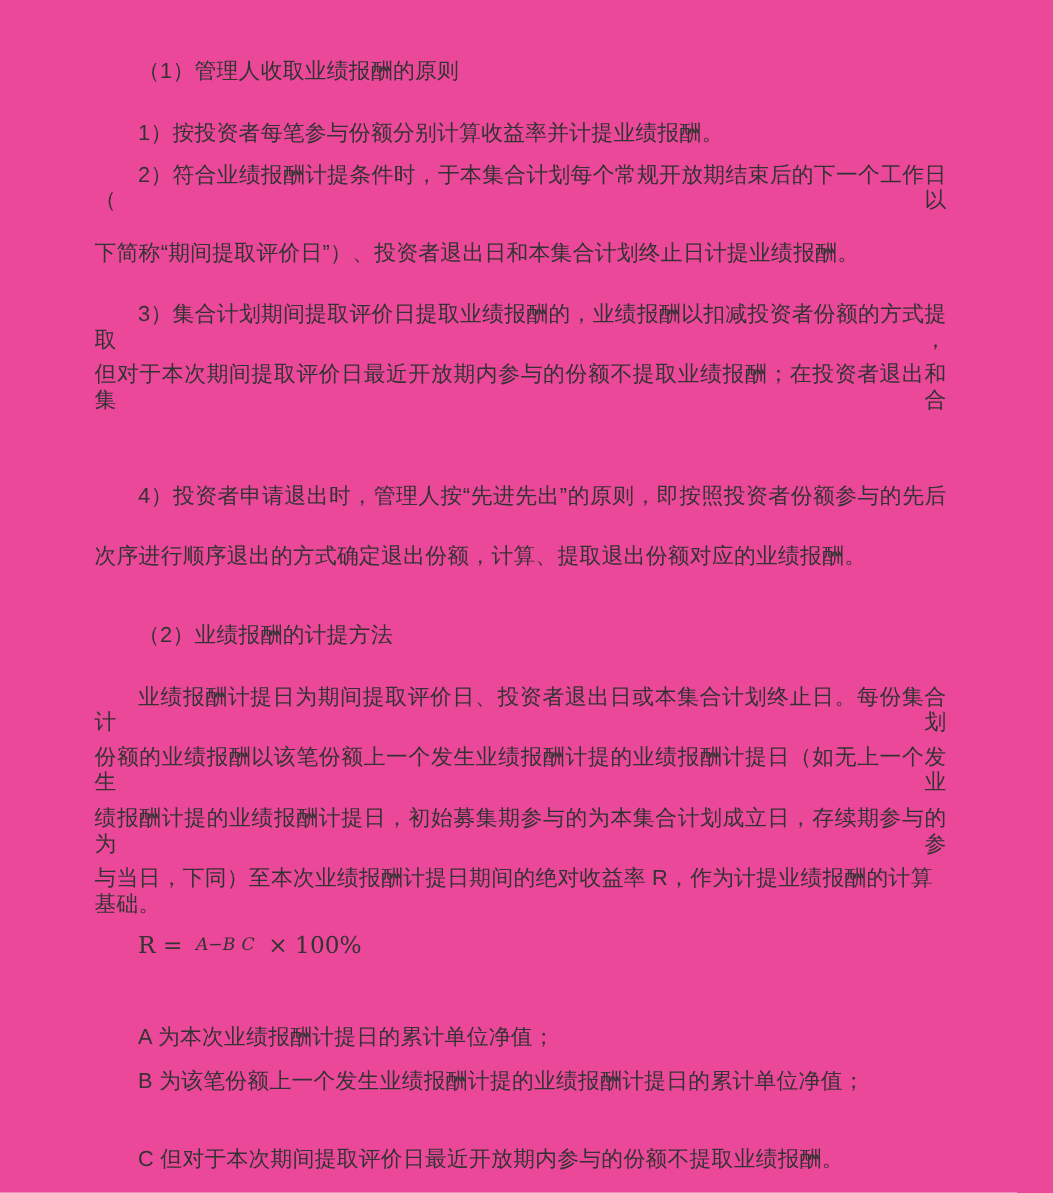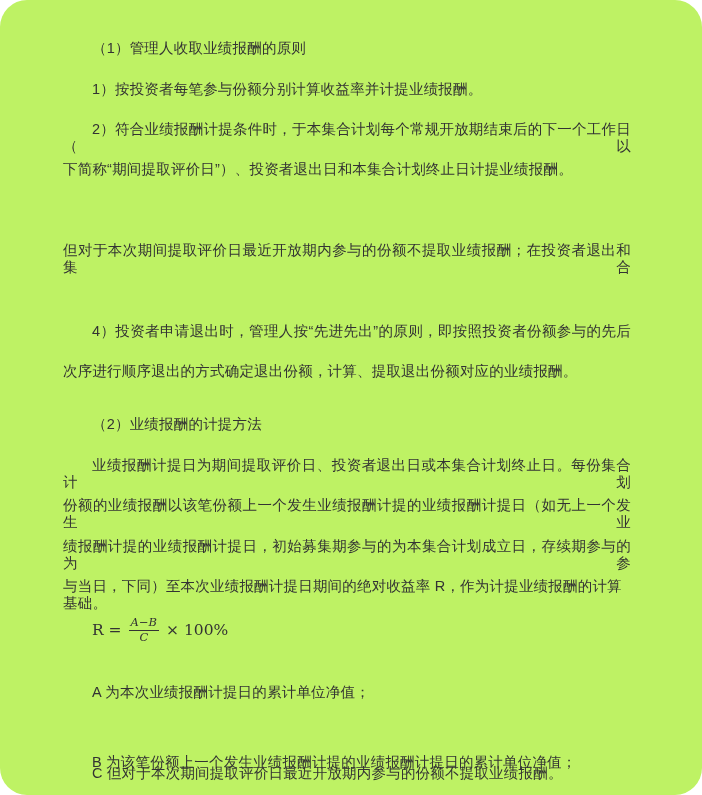--- a/index.html
+++ b/index.html
@@ -10,22 +10,21 @@
   body {
     width: 702px;
     height: 795px;
     position: relative;
     overflow: hidden;
     font-family: "Liberation Sans", "DejaVu Sans", sans-serif;
   }
   .doc-page {
     position: absolute;
     inset: 0;
-    background: #bef264;
-    border-radius: 27px;
+    background: #ec4899;
   }
   .line {
     position: absolute;
     left: 63px;
     width: 568px;
     font-size: 14.5px;
     line-height: 17px;
     color: #333333;
     letter-spacing: 0.2px;
     text-align: left;
@@ -44,21 +43,21 @@
     height: 46px;
     display: flex;
     align-items: center;
     gap: 7px;
     font-family: "DejaVu Serif", serif;
     font-size: 15.5px;
     color: #333333;
   }
   .frac {
     display: inline-flex;
-    flex-direction: column;
+    flex-direction: row;
     align-items: center;
     line-height: 1;
   }
   .frac .num,
   .frac .den {
     font-style: italic;
     font-size: 11.5px;
     padding: 1.5px 2px;
   }
   .frac .bar {
@@ -67,38 +66,39 @@
     background: #333333;
   }
 </style>
 </head>
 <body>
 
 <div class="doc-page">
 
   <div class="line indent" style="top:40px">（1）管理人收取业绩报酬的原则</div>
   <div class="line indent" style="top:81px">1）按投资者每笔参与份额分别计算收益率并计提业绩报酬。</div>
-  <div class="line indent full" style="top:121px">2）符合业绩报酬计提条件时，于本集合计划每个常规开放期结束后的下一个工作日（以</div>
+  <div class="line indent full" style="top:109px">2）符合业绩报酬计提条件时，于本集合计划每个常规开放期结束后的下一个工作日（以</div>
   <div class="line" style="top:161px">下简称“期间提取评价日”）、投资者退出日和本集合计划终止日计提业绩报酬。</div>
+  <div class="line indent full" style="top:202px">3）集合计划期间提取评价日提取业绩报酬的，业绩报酬以扣减投资者份额的方式提取，</div>
   <div class="line full" style="top:242px">但对于本次期间提取评价日最近开放期内参与的份额不提取业绩报酬；在投资者退出和集合</div>
   <div class="line indent full" style="top:323px">4）投资者申请退出时，管理人按“先进先出”的原则，即按照投资者份额参与的先后</div>
   <div class="line" style="top:363px">次序进行顺序退出的方式确定退出份额，计算、提取退出份额对应的业绩报酬。</div>
   <div class="line indent" style="top:416px">（2）业绩报酬的计提方法</div>
   <div class="line indent full" style="top:457px">业绩报酬计提日为期间提取评价日、投资者退出日或本集合计划终止日。每份集合计划</div>
   <div class="line full" style="top:497px">份额的业绩报酬以该笔份额上一个发生业绩报酬计提的业绩报酬计提日（如无上一个发生业</div>
   <div class="line" style="top:578px">与当日，下同）至本次业绩报酬计提日期间的绝对收益率 R，作为计提业绩报酬的计算基础。</div>
   <div class="line full" style="top:538px">绩报酬计提的业绩报酬计提日，初始募集期参与的为本集合计划成立日，存续期参与的为参</div>
 
   <div class="formula">
     <span class="f-lhs">R =</span>
     <span class="frac">
       <span class="num">A−B</span>
       <span class="bar"></span>
       <span class="den">C</span>
     </span>
     <span class="f-suffix">× 100%</span>
   </div>
 
   <div class="line indent" style="top:684px">A 为本次业绩报酬计提日的累计单位净值；</div>
-  <div class="line indent" style="top:754px">B 为该笔份额上一个发生业绩报酬计提的业绩报酬计提日的累计单位净值；</div>
+  <div class="line indent" style="top:713px">B 为该笔份额上一个发生业绩报酬计提的业绩报酬计提日的累计单位净值；</div>
   <div class="line indent" style="top:765px">C 但对于本次期间提取评价日最近开放期内参与的份额不提取业绩报酬。</div>
 
 </div>
 
 </body></html>

